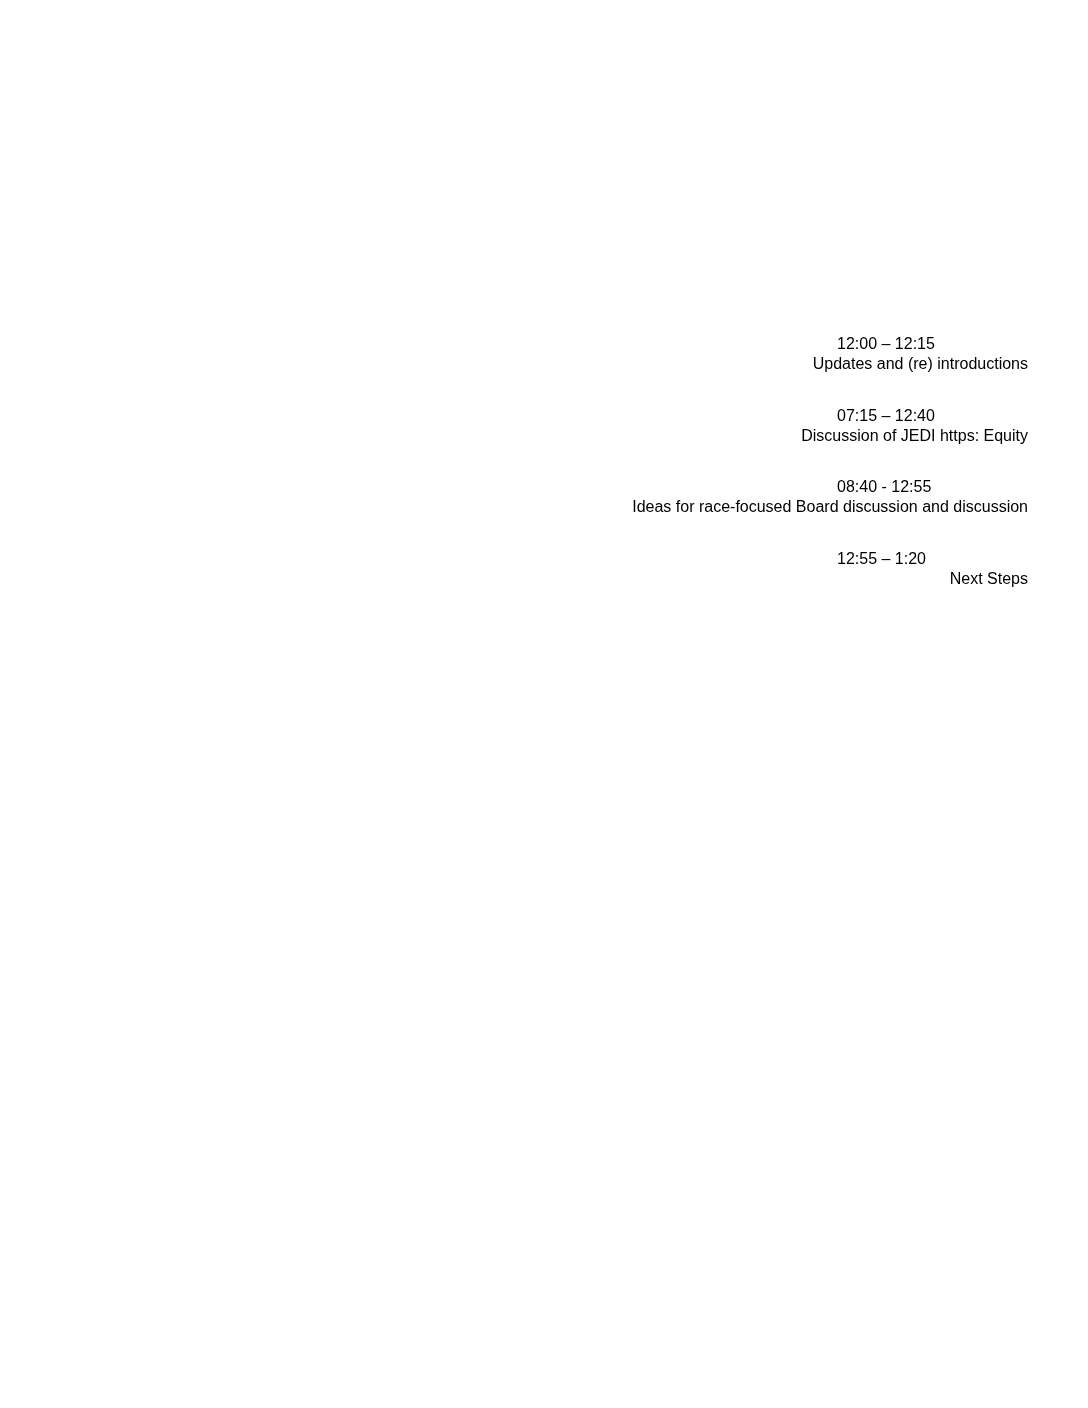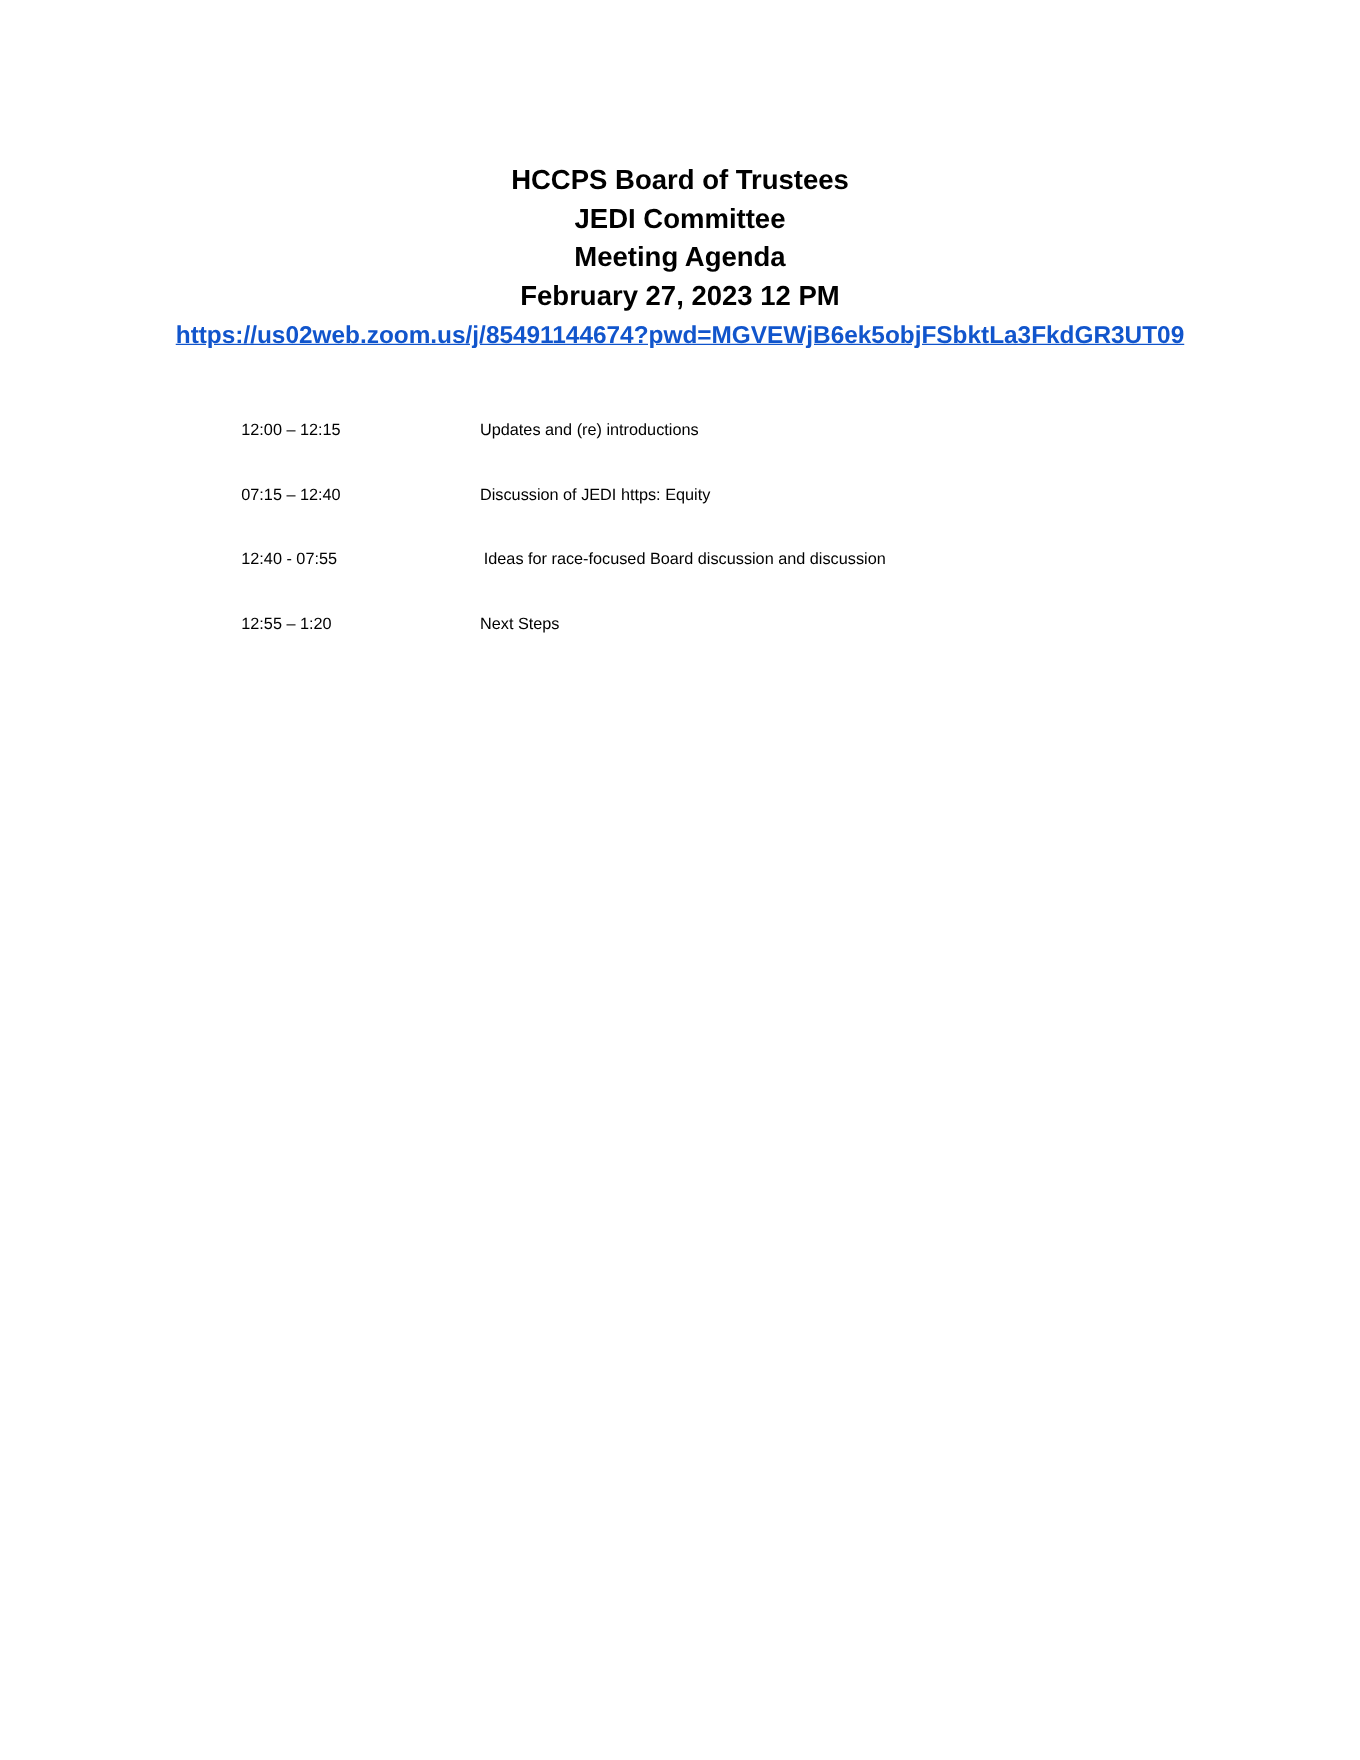--- a/index.html
+++ b/index.html
@@ -42,64 +42,58 @@
     cursor: pointer;
   }
   .agenda {
     position: absolute;
     top: 334px;
     left: 193px;
     right: 60px;
   }
   .agenda-row {
     display: flex;
-    align-items: flex-start;
-    font-size: 13px;
+    align-items: flex-end;
+    font-size: 16px;
     line-height: 20px;
     margin-bottom: 31.5px;
+    flex-direction: column;
   }
   .agenda-time {
     width: 191px;
     flex-shrink: 0;
     white-space: nowrap;
   }
   .agenda-topic {
     white-space: nowrap;
   }
   .agenda-row.indent-sm .agenda-topic {
     padding-left: 3px;
   }
 </style>
 </head>
 <body>
 
 <div class="page">
 
-  <div class="doc-header">
-    <div class="title-line">HCCPS Board of Trustees</div>
-    <div class="title-line">JEDI Committee</div>
-    <div class="title-line">Meeting Agenda</div>
-    <div class="title-line">February 27, 2023 12 PM</div>
-    <a class="zoom-link">https://us02web.zoom.us/j/85491144674?pwd=MGVEWjB6ek5objFSbktLa3FkdGR3UT09</a>
-  </div>
 
   <div class="agenda">
 
     <div class="agenda-row">
       <span class="agenda-time">12:00 – 12:15</span>
       <span class="agenda-topic">Updates and (re) introductions</span>
     </div>
 
     <div class="agenda-row">
       <span class="agenda-time">07:15 – 12:40</span>
       <span class="agenda-topic">Discussion of JEDI https: Equity</span>
     </div>
 
     <div class="agenda-row indent-sm">
-      <span class="agenda-time">12:40 - 07:55</span>
+      <span class="agenda-time">08:40 - 12:55</span>
       <span class="agenda-topic">Ideas for race-focused Board discussion and discussion</span>
     </div>
 
     <div class="agenda-row">
       <span class="agenda-time">12:55 – 1:20</span>
       <span class="agenda-topic">Next Steps</span>
     </div>
 
   </div>
 

